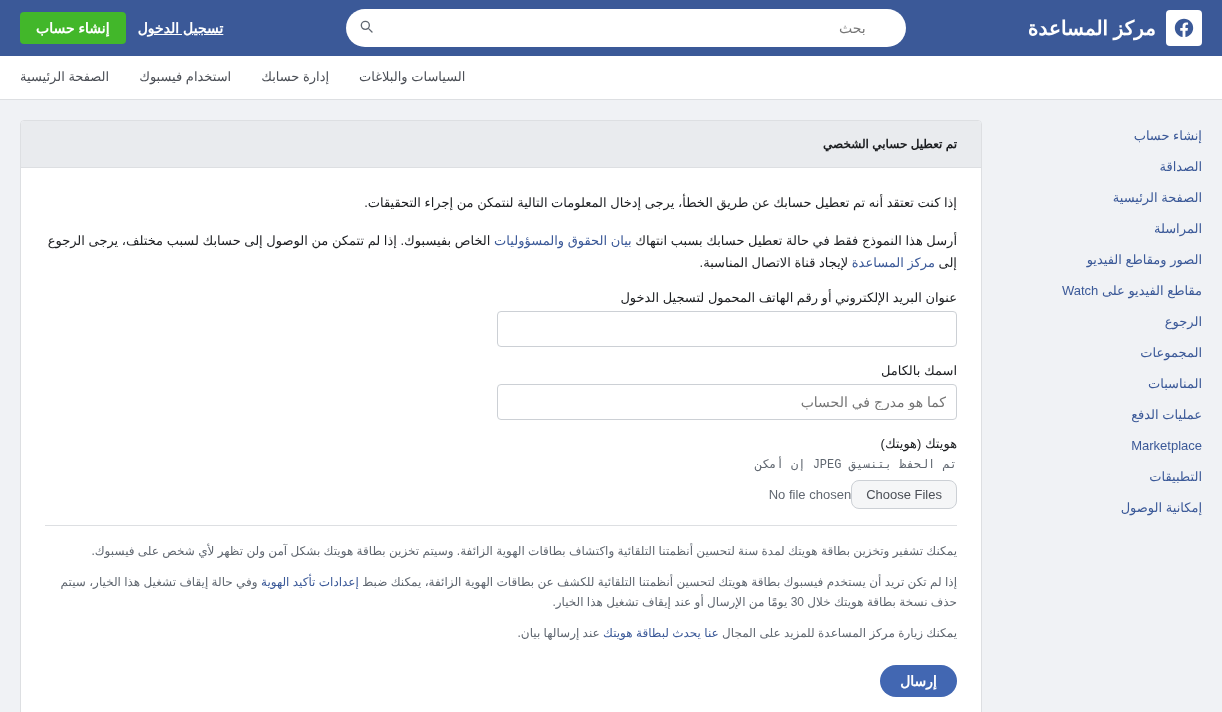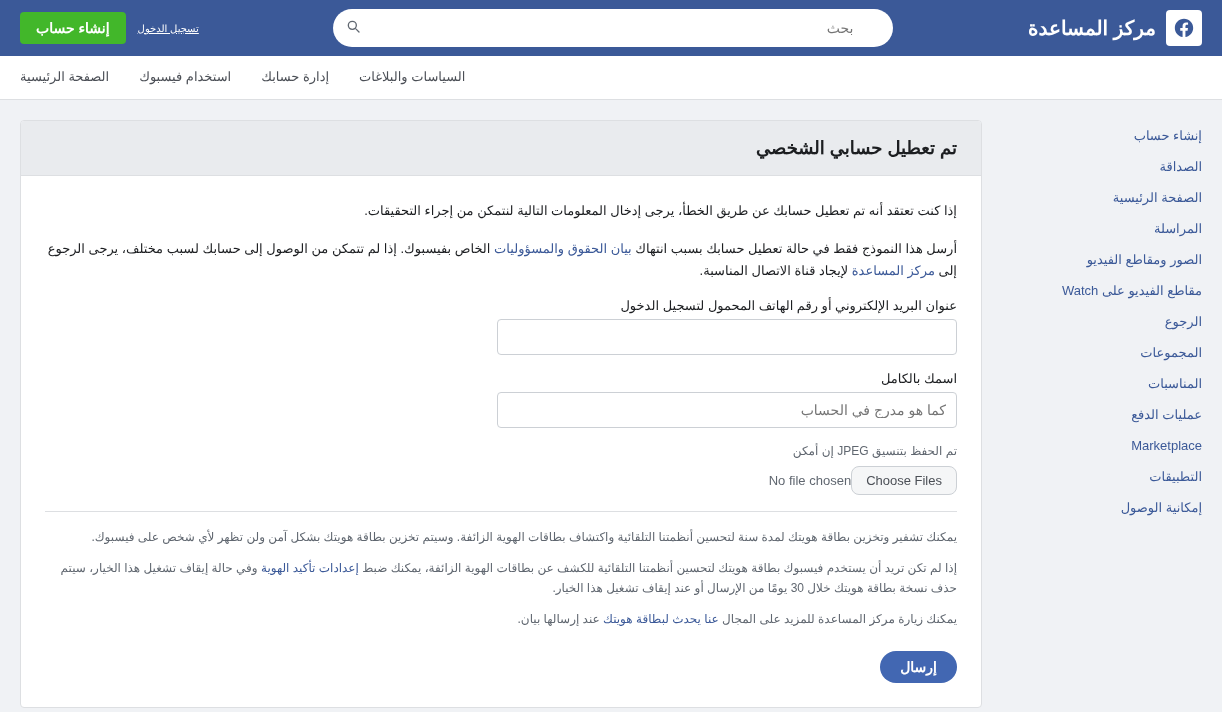--- a/index.html
+++ b/index.html
@@ -73,23 +73,24 @@
     }
     .header-left {
       display: flex;
       align-items: center;
       gap: 12px;
     }
     .btn-login {
       background: none;
       border: none;
       color: #fff;
-      font-size: 10px;
+      font-size: 14px;
       cursor: pointer;
       text-decoration: underline;
+      font-weight: bold;
     }
     .btn-signup {
       background: #42b72a;
       color: #fff;
       border: none;
       border-radius: 4px;
       padding: 8px 16px;
       font-size: 14px;
       cursor: pointer;
       font-weight: bold;
@@ -151,21 +152,21 @@
       border-radius: 4px;
       overflow: hidden;
     }
     .content-header {
       background: #e9ebee;
       padding: 16px 24px;
       border-bottom: 1px solid #dddfe2;
       text-align: right;
     }
     .content-header h1 {
-      font-size: 18px;
+      font-size: 12px;
       font-weight: bold;
       color: #1c1e21;
     }
     .content-body {
       padding: 24px;
       direction: rtl;
     }
 
     .section-text {
       font-size: 13px;
@@ -210,20 +211,21 @@
     .huwiyya-label {
       font-size: 13px;
       color: #1c1e21;
       margin-bottom: 6px;
       display: block;
     }
     .huwiyya-hint {
       font-size: 12px;
       color: #606770;
       margin-bottom: 8px;
+      font-family: Liberation Mono, monospace;
     }
     .file-upload-row {
       display: flex;
       align-items: center;
       direction: ltr;
       justify-content: flex-end;
     }
     .file-no-chosen {
       font-size: 13px;
       color: #606770;
@@ -343,20 +345,21 @@
         <label class="form-label">عنوان البريد الإلكتروني أو رقم الهاتف المحمول لتسجيل الدخول</label>
         <input type="text" class="form-input" style="">
       </div>
 
       <div class="form-group">
         <label class="form-label">اسمك بالكامل</label>
         <input type="text" class="form-input" placeholder="كما هو مدرج في الحساب" style="">
       </div>
 
       <div class="huwiyya-section">
+        <span class="huwiyya-label">هويتك (هويتك)</span>
         <div class="huwiyya-hint">تم الحفظ بتنسيق JPEG إن أمكن</div>
         <div class="file-upload-row">
           <span class="file-no-chosen">No file chosen</span>
           <button class="btn-choose-files">Choose Files</button>
         </div>
       </div>
 
       <hr class="divider-line">
 
       <p class="info-text">يمكنك تشفير وتخزين بطاقة هويتك لمدة سنة لتحسين أنظمتنا التلقائية واكتشاف بطاقات الهوية الزائفة. وسيتم تخزين بطاقة هويتك بشكل آمن ولن تظهر لأي شخص على فيسبوك.</p>

